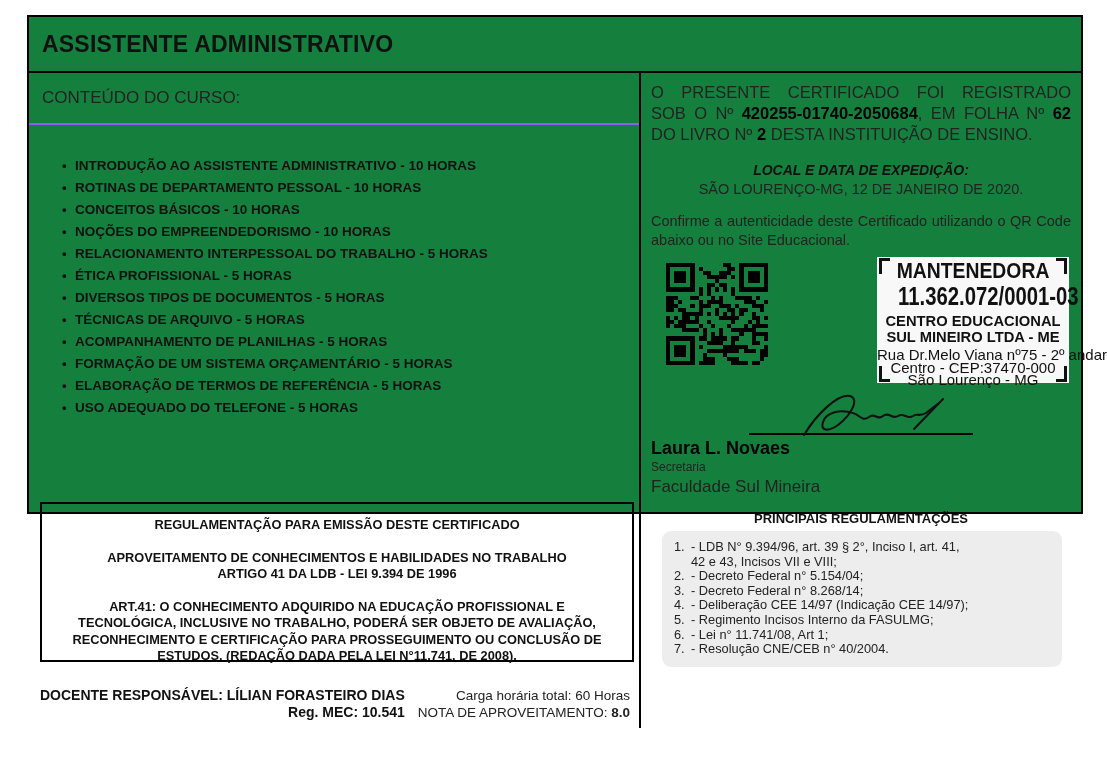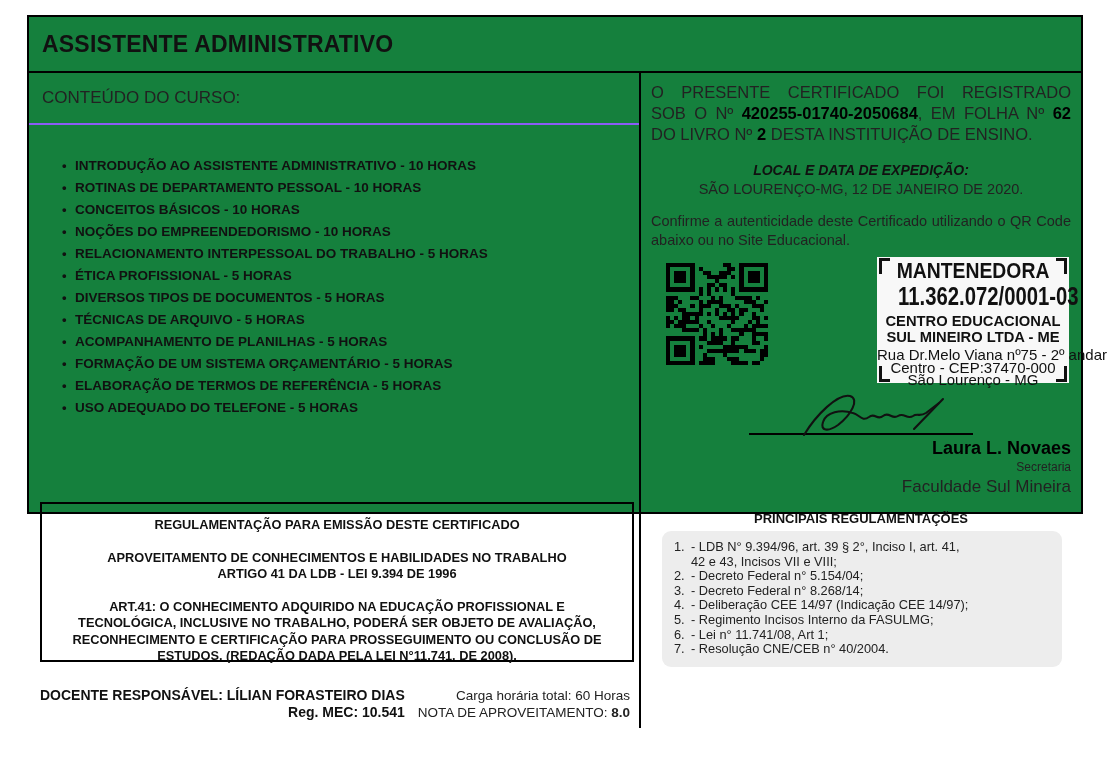--- a/index.html
+++ b/index.html
@@ -67,21 +67,21 @@
   .corner.tr{top:1px;right:2px;border-left:none;border-bottom:none;}
   .corner.bl{bottom:1px;left:2px;border-right:none;border-top:none;}
   .corner.br{bottom:1px;right:2px;border-left:none;border-top:none;}
   .stamp-l1{font-size:22px;font-weight:700;line-height:22px;transform:scaleX(.88);white-space:nowrap;}
   .stamp-cnpj{font-size:26px;font-weight:700;line-height:26px;transform:scaleX(.78);white-space:nowrap;margin-top:1px;}
   .stamp-l3,.stamp-l4{font-size:15.5px;font-weight:700;line-height:16px;transform:scaleX(.95);white-space:nowrap;}
   .stamp-l3{margin-top:4px;}
   .stamp-addr{font-size:15px;font-weight:400;line-height:12.5px;white-space:nowrap;}
   .stamp-addr.first{margin-top:4px;}
 
-  .signature-block{text-align:right;margin-top:2px;}
+  .signature-block{text-align:left;margin-top:2px;}
   .sig-squiggle{display:block;margin:0 auto -6px;}
   .sig-line{width:224px;border-top:2px solid #000;margin:0 auto 3px;}
   .sig-name{font-size:18px;font-weight:700;color:#000;line-height:20px;}
   .sig-role{font-size:12px;line-height:19px;}
   .sig-org{font-size:17px;line-height:20px;}
 
   .principais-title{margin-top:14px;text-align:center;font-weight:700;font-size:13px;color:#111;}
   .gray-box{
     margin-top:5px;margin-left:11px;width:400px;background:#ededed;border-radius:9px;
     padding:9px 10px 10px 12px;box-sizing:border-box;font-size:12.8px;line-height:14.6px;color:#222;

